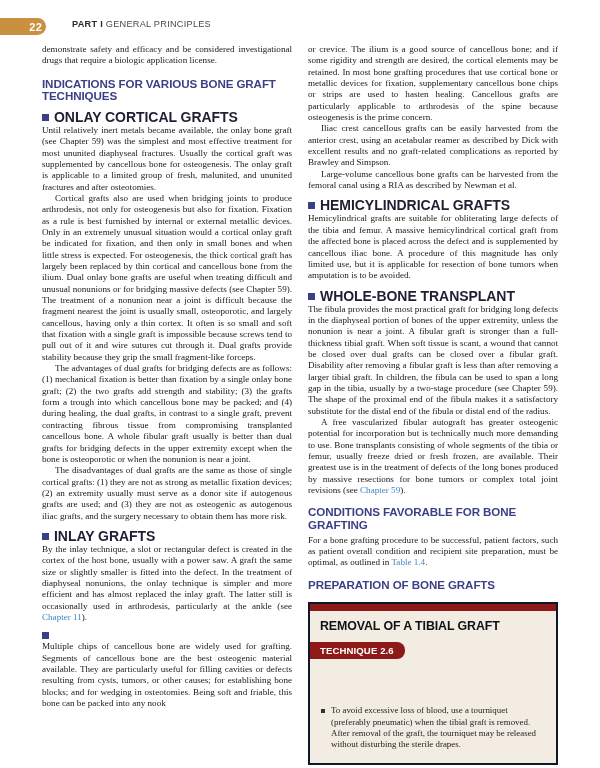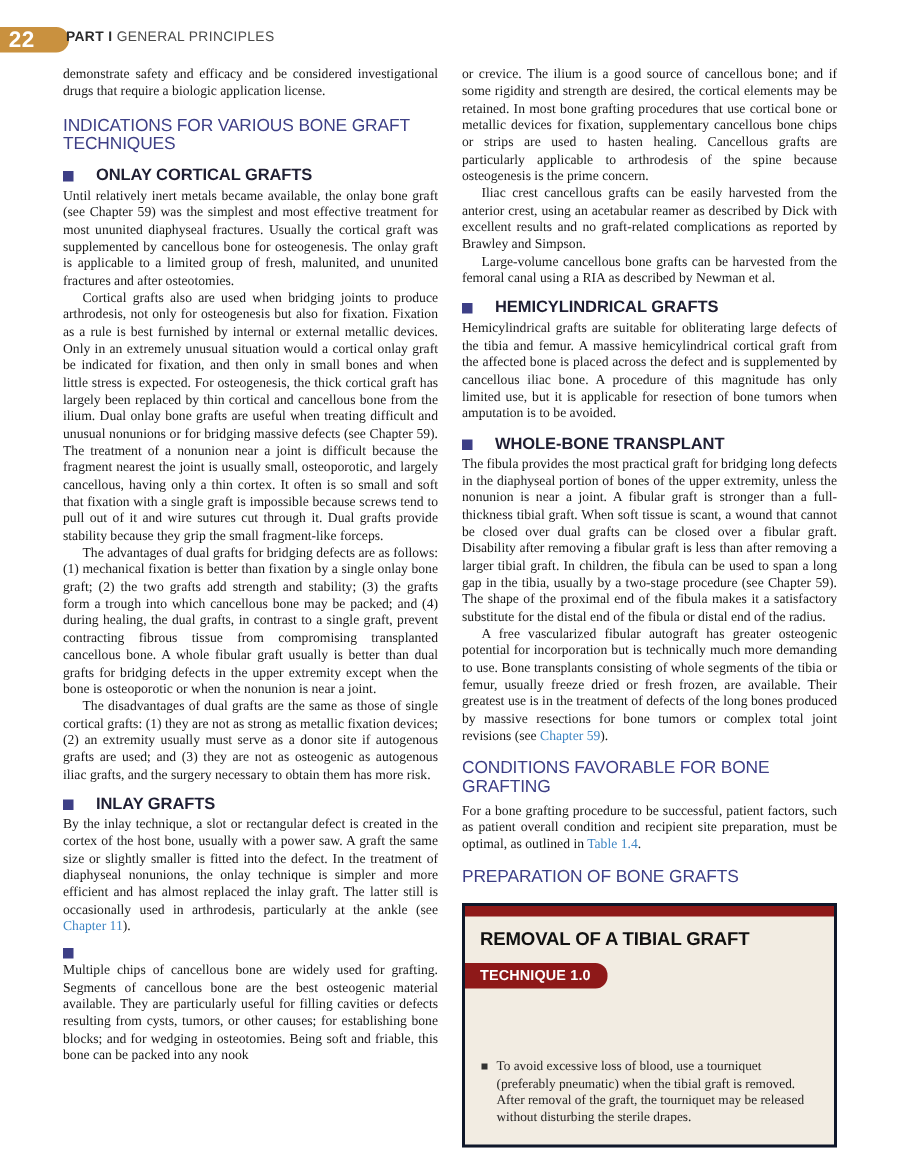--- a/index.html
+++ b/index.html
@@ -25,32 +25,32 @@
     position: absolute;
     left: -22px;
     top: 18px;
     width: 68px;
     height: 17px;
     background: #c9913f;
     border-radius: 0 9px 9px 0;
   }
   .folio-number {
     position: absolute;
-    right: 23px;
+    right: 4px;
     top: 50%;
     transform: translateY(-50%);
     color: #ffffff;
     font-family: "Liberation Sans", sans-serif;
     font-weight: bold;
-    font-size: 15px;
+    font-size: 11px;
     letter-spacing: 0.2px;
   }
   .running-head-text {
     position: absolute;
-    left: 44px;
+    left: 72px;
     top: 19px;
     font-family: "Liberation Sans", sans-serif;
     font-size: 9.2px;
     color: #3b3b3b;
     letter-spacing: 0.25px;
     white-space: nowrap;
   }
   .running-head-text .part-label {
     font-weight: bold;
     color: #2a2a2a;
@@ -85,38 +85,38 @@
     hyphens: manual;
     color: #181818;
   }
   p.body-text.indent { text-indent: 13px; }
 
   
   h2.head-a {
     margin: 10px 0 3px 0;
     font-family: "Liberation Sans", sans-serif;
     font-size: 11.6px;
-    font-weight: normal;
+    font-weight: bold;
     line-height: 12.6px;
     color: #3d3f86;
     letter-spacing: -0.1px;
   }
   h2.head-a.first { margin-top: 11px; }
 
   h3.head-b {
     margin: 9px 0 2px 0;
     font-family: "Liberation Sans", sans-serif;
-    font-size: 11px;
+    font-size: 14px;
     font-weight: bold;
     line-height: 11px;
     color: #1f1f33;
     letter-spacing: -0.05px;
     display: flex;
     align-items: center;
-    gap: 15px;
+    gap: 5px;
   }
   .head-b-marker {
     display: inline-block;
     width: 7px;
     height: 7px;
     background: #3d3f86;
     flex: 0 0 auto;
     position: relative;
     top: 0px;
   }
@@ -263,21 +263,21 @@
     <h2 class="head-a">CONDITIONS FAVORABLE FOR BONE GRAFTING</h2>
 
     <p class="body-text"><span>For a bone grafting procedure to be successful, patient factors, such as patient overall condition and recipient site preparation, must be optimal, as outlined in </span><span class="xref">Table 1.4</span><span>.</span></p>
 
     <h2 class="head-a">PREPARATION OF BONE GRAFTS</h2>
 
     <div class="technique-box">
       <div class="technique-topbar"></div>
       <div class="technique-title">REMOVAL OF A TIBIAL GRAFT</div>
       <div class="technique-badge-row">
-        <span class="technique-badge">TECHNIQUE 1.0</span>
+        <span class="technique-badge">TECHNIQUE 2.6</span>
       </div>
       <div class="technique-body">
         <ul class="technique-list">
           <li>To avoid excessive loss of blood, use a tourniquet (preferably pneumatic) when the tibial graft is removed. After removal of the graft, the tourniquet may be released without disturbing the sterile drapes.</li>
         </ul>
       </div>
     </div>
 
   </div>
 </div>

